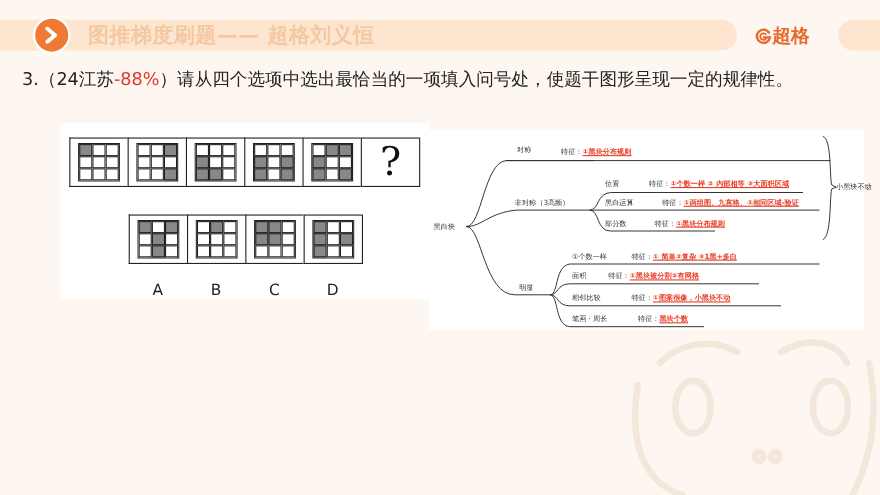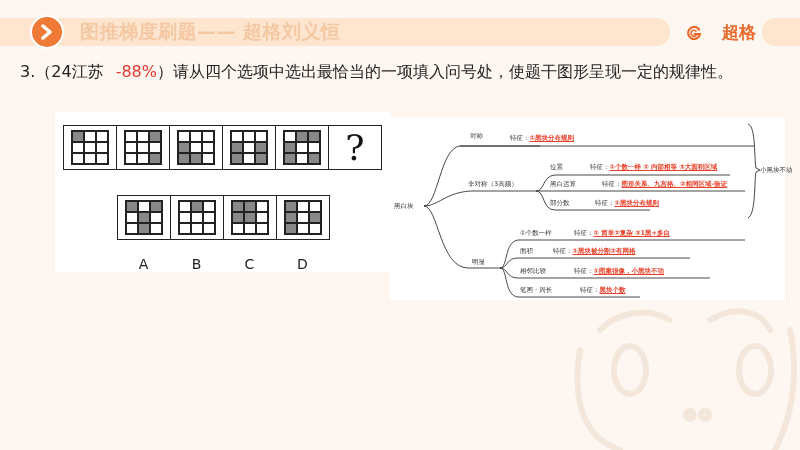--- a/index.html
+++ b/index.html
@@ -3,24 +3,24 @@
 <meta charset="utf-8">
 <style>
   html,body{margin:0;padding:0;}
   body{width:800px;height:450px;overflow:hidden;background:#fef7f1;position:relative;font-family:"DejaVu Sans","Liberation Sans",sans-serif;}
   .header-band{position:absolute;left:0;top:18px;width:800px;height:28px;}
   .band-left{position:absolute;left:0;top:0;width:670px;height:28px;background:#fde5cf;border-radius:0 14px 14px 0;}
   .band-right{position:absolute;left:762px;top:0;width:60px;height:28px;background:#fde5cf;border-radius:14px 0 0 14px;}
   .chev{position:absolute;left:30px;top:-3px;width:34px;height:34px;border-radius:50%;background:#ee7a35;border:2px solid #fff;box-sizing:border-box;}
   .chev svg{position:absolute;left:7px;top:7px;}
   .htitle{position:absolute;left:80px;top:1px;font-size:19px;font-weight:bold;color:#f4c8a2;letter-spacing:0.5px;white-space:nowrap;}
-  .brand{position:absolute;left:686px;top:3px;display:flex;align-items:center;gap:20px;}
+  .brand{position:absolute;left:686px;top:3px;display:flex;align-items:center;gap:0;}
   .brand-name{font-size:17px;font-weight:bold;color:#e8692a;}
   .question{position:absolute;left:20px;top:62px;font-size:16px;color:#222;white-space:nowrap;}
-  .question .pct{color:#e03a2d;margin-left:12px;}
+  .question .pct{color:#e03a2d;}
   .figs{position:absolute;left:55px;top:112px;width:335px;height:160px;background:#fff;}
   .row1{position:absolute;left:8px;top:13px;display:flex;}
   .cell{width:52px;height:43px;border:1px solid #222;border-right:none;display:flex;align-items:center;justify-content:center;background:#fff;}
   .row1 .cell:last-child{border-right:1px solid #222;}
   .grid3{display:grid;grid-template-columns:repeat(3,12px);grid-template-rows:repeat(3,11px);border:1.5px solid #222;}
   .grid3 span{border:0.75px solid #222;background:#fff;}
   .grid3 span.on{background:#888;}
   .qmark{font-size:36px;color:#111;font-family:"DejaVu Serif",serif;}
   .row2{position:absolute;left:62px;top:83px;display:flex;}
   .opt-labels{position:absolute;left:62px;top:144px;display:flex;}
@@ -212,21 +212,21 @@
     </g>
   </svg>
   <div class="mm" style="left:4px;top:84px">黑白块</div>
   <div class="mm" style="left:80px;top:14px">对称</div>
   <div class="mm" style="left:120px;top:16px"><span>特征：</span><span class="red">①黑块分布规则</span></div>
 
   <div class="mm" style="left:78px;top:62px">非对称（3高频）</div>
   <div class="mm" style="left:160px;top:45px">位置</div>
   <div class="mm" style="left:200px;top:45px"><span>特征：</span><span class="red">①个数一样 ② 内部相等 ③大面积区域</span></div>
   <div class="mm" style="left:160px;top:62px">黑白运算</div>
-  <div class="mm" style="left:212px;top:62px"><span>特征：</span><span class="red">图形关系、九宫格、②相同区域-验证</span></div>
+  <div class="mm" style="left:212px;top:62px"><span>特征：</span><span class="red">①两组图、九宫格、②相同区域-验证</span></div>
   <div class="mm" style="left:160px;top:81px">部分数</div>
   <div class="mm" style="left:205px;top:81px"><span>特征：</span><span class="red">①黑块分布规则</span></div>
   <div class="mm" style="left:370px;top:48px">小黑块不动</div>
 
   <div class="mm" style="left:82px;top:140px">明显</div>
   <div class="mm" style="left:130px;top:111px">①个数一样</div>
   <div class="mm" style="left:184px;top:111px"><span>特征：</span><span class="red">① 简单②复杂 ③1黑+多白</span></div>
   <div class="mm" style="left:130px;top:129px">面积</div>
   <div class="mm" style="left:163px;top:129px"><span>特征：</span><span class="red">①黑块被分割②有网格</span></div>
   <div class="mm" style="left:130px;top:149px">相邻比较</div>

